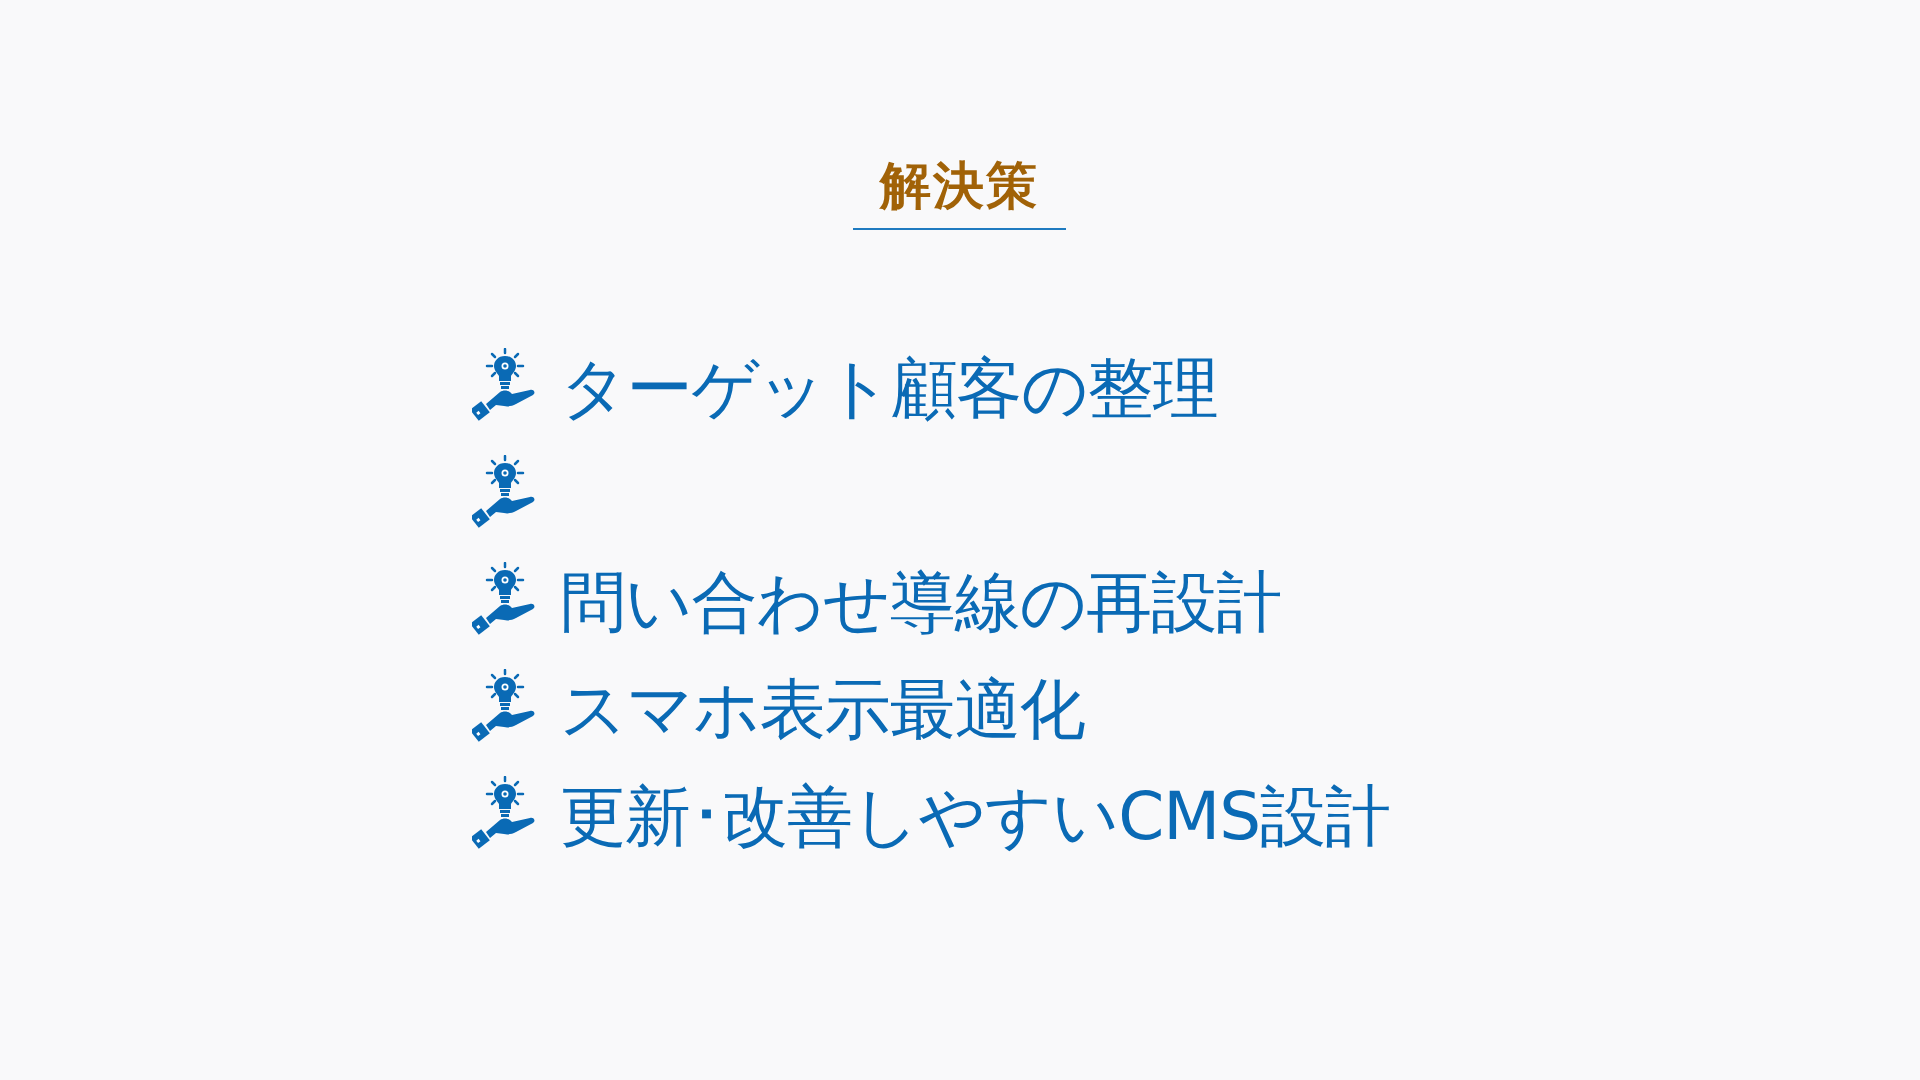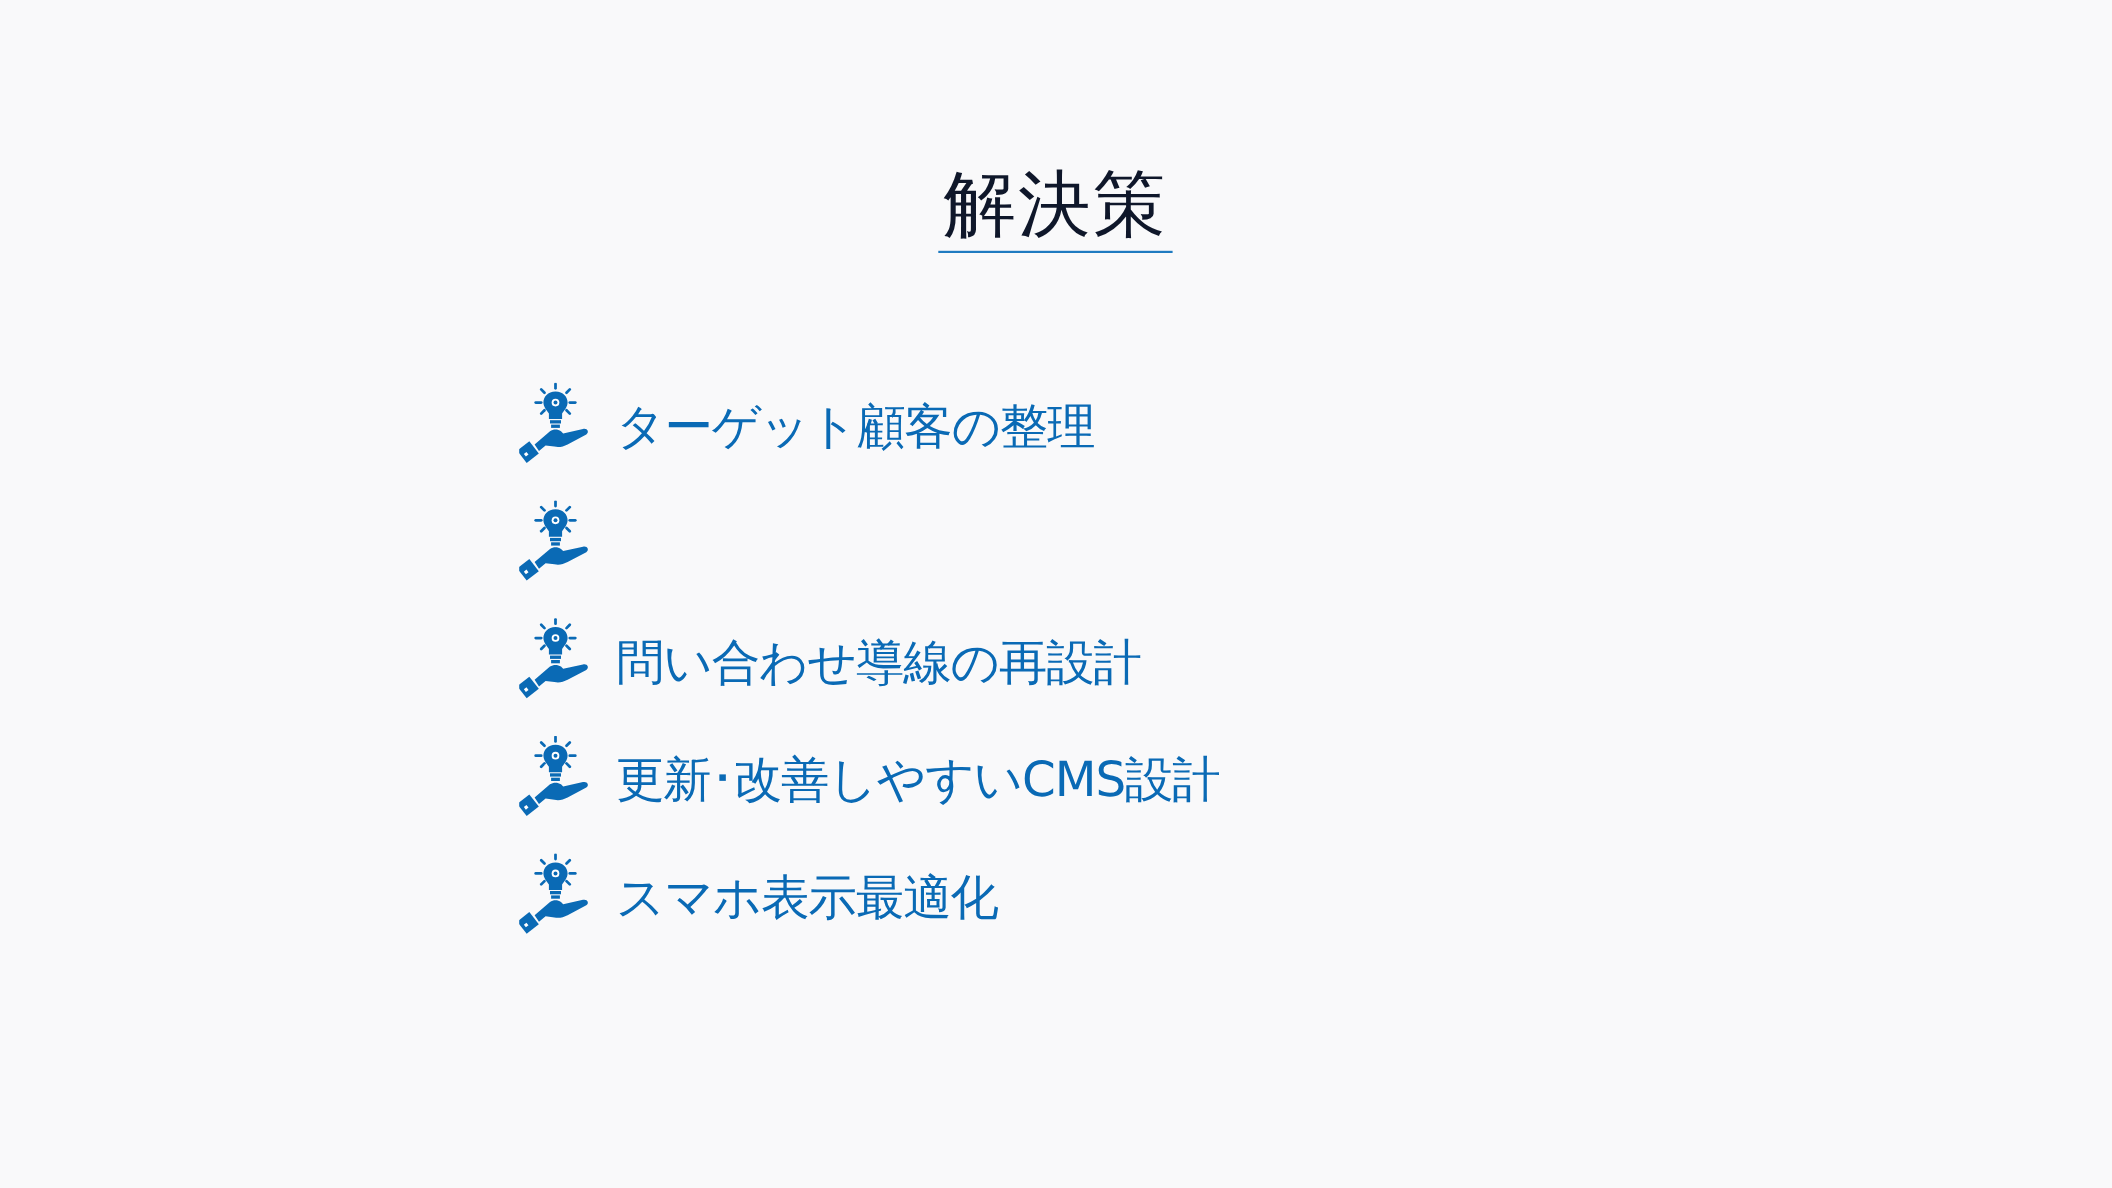--- a/index.html
+++ b/index.html
@@ -16,25 +16,25 @@
       color: #0a6ab5;
     }
     .title-wrap {
       position: absolute;
       left: 853px;
       top: 148px;
       width: 213px;
       text-align: center;
     }
     .title {
-      font-size: 66px;
-      font-weight: normal;
+      font-size: 51px;
+      font-weight: bold;
       line-height: 76px;
       letter-spacing: 2px;
-      color: #0f172a;
+      color: #a16207;
       white-space: nowrap;
     }
     .title-underline {
       position: absolute;
       left: 0;
       top: 80px;
       width: 213px;
       height: 2px;
       background: #1f7bc0;
     }
@@ -54,21 +54,21 @@
     }
     .item:first-child { margin-top: 0; }
     .icon {
       width: 66px;
       height: 74px;
       flex: 0 0 66px;
       margin-right: 22px;
       margin-top: -8px;
     }
     .label {
-      font-size: 44px;
+      font-size: 66px;
       line-height: 80px;
       color: #0a6ab5;
       white-space: nowrap;
       font-weight: normal;
       letter-spacing: -1px;
     }
   </style>
 </head>
 <body>
 
@@ -164,39 +164,39 @@
         <path d="M33 8 C26 8 22 13 22 18 C22 22 25 25 27 28 L27 33 L39 33 L39 28 C41 25 44 22 44 18 C44 13 40 8 33 8 Z" stroke="none"></path>
         <circle cx="33" cy="18" r="3.5" fill="#fff" stroke="none"></circle>
         <circle cx="33" cy="18" r="1.8" fill="#0a6ab5" stroke="none"></circle>
         <rect x="28" y="34" width="10" height="3" stroke="none"></rect>
         <rect x="29" y="38" width="8" height="3" stroke="none"></rect>
         <path d="M14 56 L28 44 C31 42 35 42 38 44 L40 46 L58 42 C62 41 64 45 61 47 L44 56 C40 58 36 59 32 58 L24 57 L18 62 Z" stroke="none"></path>
         <rect x="1" y="56" width="14" height="14" transform="rotate(-38 8 63)" stroke="none"></rect>
         <rect x="4" y="62" width="3" height="3" fill="#fff" transform="rotate(-38 8 63)" stroke="none"></rect>
       </g>
     </svg>
+    <span class="label">スマホ表示最適化</span>
+  </li>
+  <li class="item">
+    <svg class="icon" viewBox="0 0 66 74">
+      <g fill="#0a6ab5" stroke="#0a6ab5">
+        <g stroke-width="2.5" stroke-linecap="round" fill="none">
+          <line x1="33" y1="1" x2="33" y2="5"></line>
+          <line x1="20" y1="6" x2="23" y2="9"></line>
+          <line x1="46" y1="6" x2="43" y2="9"></line>
+          <line x1="15" y1="18" x2="20" y2="18"></line>
+          <line x1="46" y1="18" x2="51" y2="18"></line>
+          <line x1="20" y1="28" x2="23" y2="25"></line>
+          <line x1="46" y1="28" x2="43" y2="25"></line>
+        </g>
+        <path d="M33 8 C26 8 22 13 22 18 C22 22 25 25 27 28 L27 33 L39 33 L39 28 C41 25 44 22 44 18 C44 13 40 8 33 8 Z" stroke="none"></path>
+        <circle cx="33" cy="18" r="3.5" fill="#fff" stroke="none"></circle>
+        <circle cx="33" cy="18" r="1.8" fill="#0a6ab5" stroke="none"></circle>
+        <rect x="28" y="34" width="10" height="3" stroke="none"></rect>
+        <rect x="29" y="38" width="8" height="3" stroke="none"></rect>
+        <path d="M14 56 L28 44 C31 42 35 42 38 44 L40 46 L58 42 C62 41 64 45 61 47 L44 56 C40 58 36 59 32 58 L24 57 L18 62 Z" stroke="none"></path>
+        <rect x="1" y="56" width="14" height="14" transform="rotate(-38 8 63)" stroke="none"></rect>
+        <rect x="4" y="62" width="3" height="3" fill="#fff" transform="rotate(-38 8 63)" stroke="none"></rect>
+      </g>
+    </svg>
     <span class="label">更新･改善しやすいCMS設計</span>
-  </li>
-  <li class="item">
-    <svg class="icon" viewBox="0 0 66 74">
-      <g fill="#0a6ab5" stroke="#0a6ab5">
-        <g stroke-width="2.5" stroke-linecap="round" fill="none">
-          <line x1="33" y1="1" x2="33" y2="5"></line>
-          <line x1="20" y1="6" x2="23" y2="9"></line>
-          <line x1="46" y1="6" x2="43" y2="9"></line>
-          <line x1="15" y1="18" x2="20" y2="18"></line>
-          <line x1="46" y1="18" x2="51" y2="18"></line>
-          <line x1="20" y1="28" x2="23" y2="25"></line>
-          <line x1="46" y1="28" x2="43" y2="25"></line>
-        </g>
-        <path d="M33 8 C26 8 22 13 22 18 C22 22 25 25 27 28 L27 33 L39 33 L39 28 C41 25 44 22 44 18 C44 13 40 8 33 8 Z" stroke="none"></path>
-        <circle cx="33" cy="18" r="3.5" fill="#fff" stroke="none"></circle>
-        <circle cx="33" cy="18" r="1.8" fill="#0a6ab5" stroke="none"></circle>
-        <rect x="28" y="34" width="10" height="3" stroke="none"></rect>
-        <rect x="29" y="38" width="8" height="3" stroke="none"></rect>
-        <path d="M14 56 L28 44 C31 42 35 42 38 44 L40 46 L58 42 C62 41 64 45 61 47 L44 56 C40 58 36 59 32 58 L24 57 L18 62 Z" stroke="none"></path>
-        <rect x="1" y="56" width="14" height="14" transform="rotate(-38 8 63)" stroke="none"></rect>
-        <rect x="4" y="62" width="3" height="3" fill="#fff" transform="rotate(-38 8 63)" stroke="none"></rect>
-      </g>
-    </svg>
-    <span class="label">スマホ表示最適化</span>
   </li>
 </ul>
 
 </body></html>

